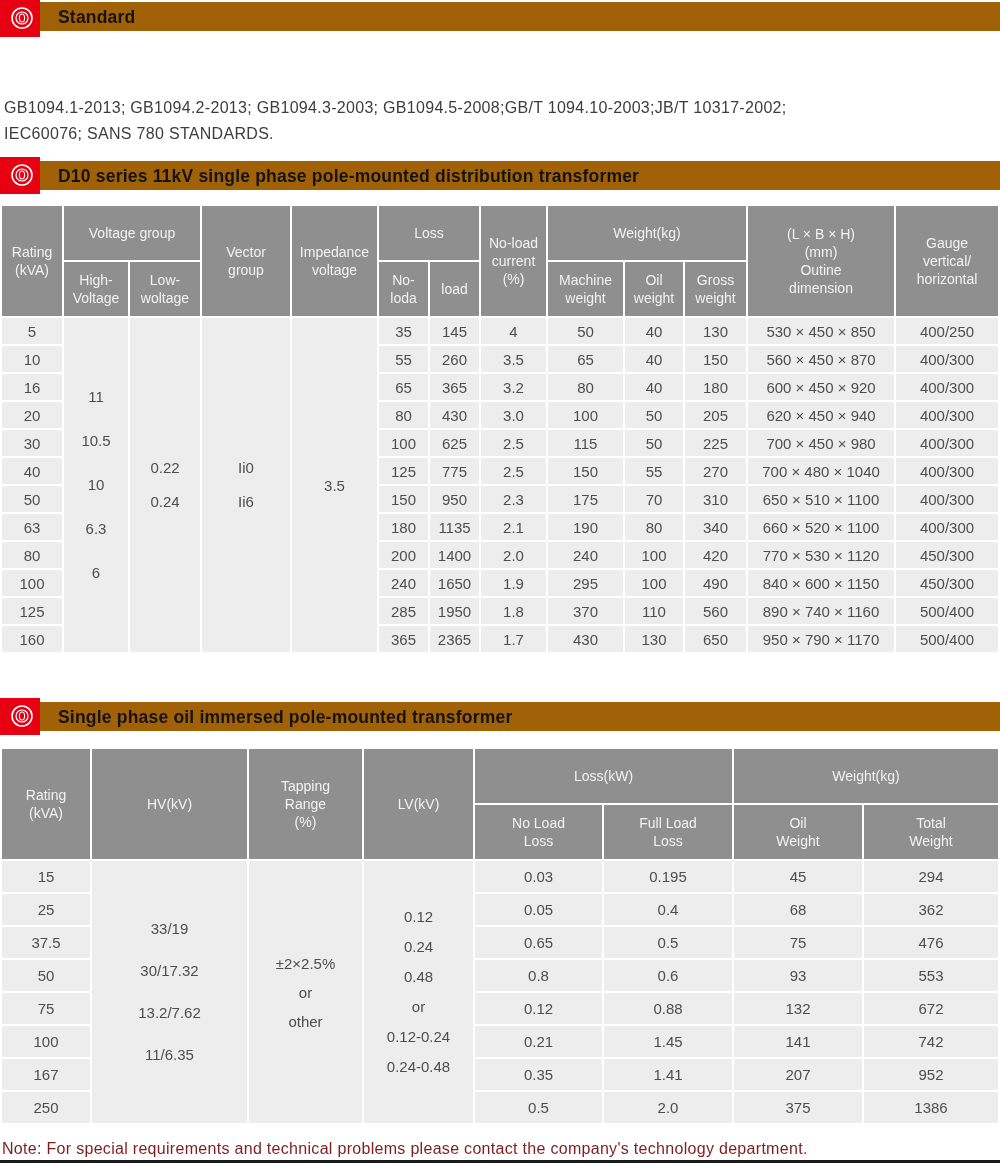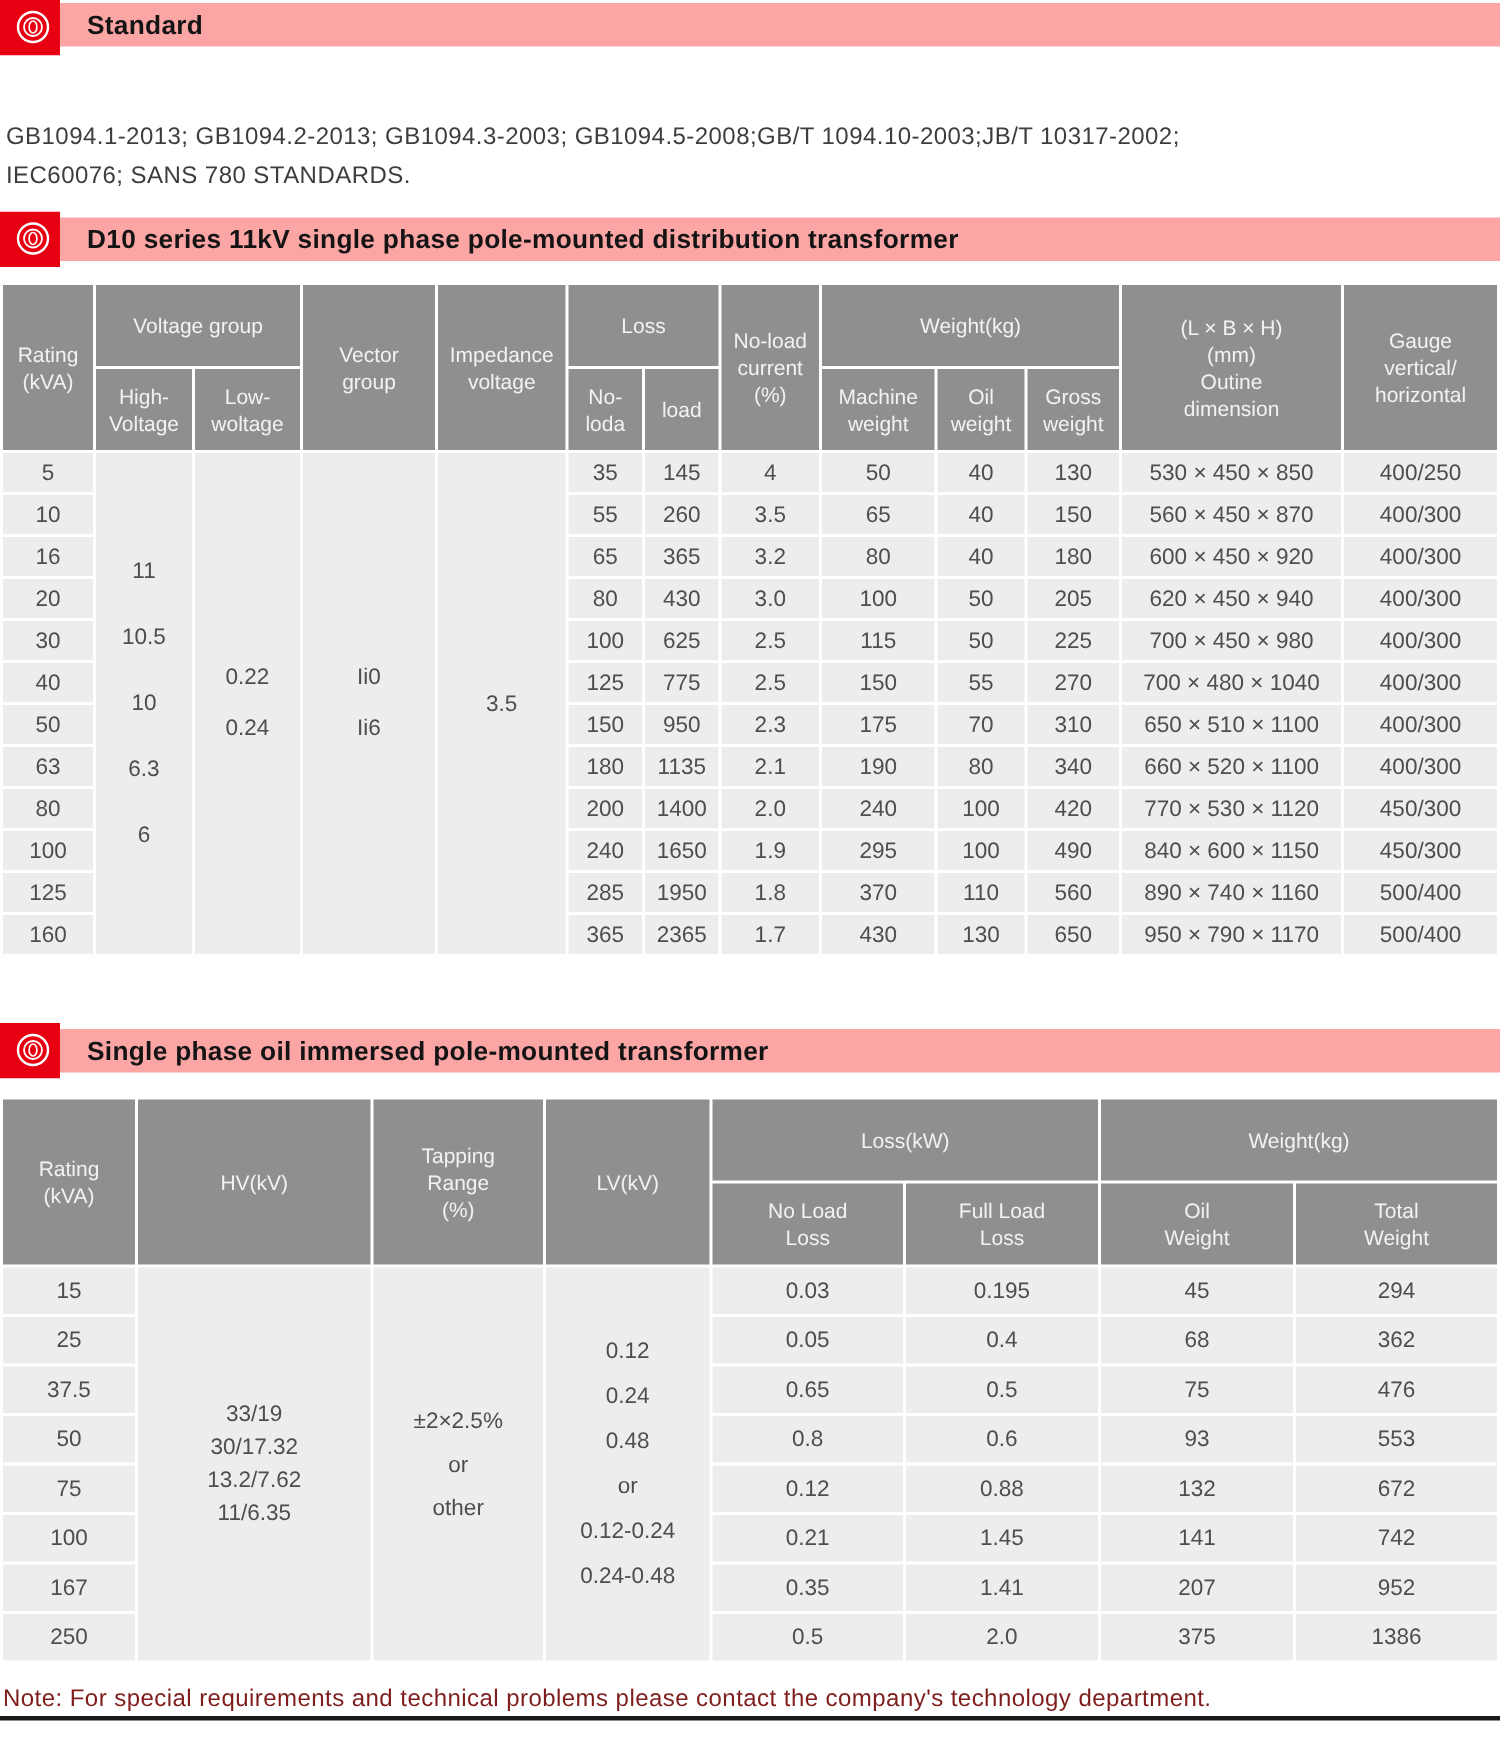--- a/index.html
+++ b/index.html
@@ -7,37 +7,37 @@
     position:relative;
     width:1000px;height:1167px;
     background:#ffffff;
     font-family:"Liberation Sans", sans-serif;
     overflow:hidden;
   }
   
   .section-bar{
     position:relative;
     height:29px;
-    background:#fca5a5;
+    background:#a16207;
   }
   .section-bar .brand{
     position:absolute;left:0;top:-4px;width:40px;height:37px;display:block;
   }
   .section-bar .bar-title{
     position:absolute;left:58px;top:50%;transform:translateY(-50%);
     font-size:17.5px;font-weight:bold;color:#141414;letter-spacing:0.2px;
     white-space:nowrap;
   }
   .bar-1{margin-top:2px;}
   .bar-1 .brand{top:-2px;}
   .bar-2{margin-top:14px;}
   .bar-3{margin-top:48px;padding-left:36px;}
   
   .standards{
-    margin:48px 0 0 4px;
+    margin:64px 0 0 4px;
     font-size:16px;line-height:26px;color:#3d3d3d;letter-spacing:0.3px;
   }
   
   table{
     border-collapse:separate;
     border-spacing:2px;
     table-layout:fixed;
     width:1000px;
   }
   .t1{margin-top:14px;}
@@ -60,21 +60,21 @@
     white-space:pre-line;
     padding:0;
   }
   .t1 thead tr{height:54px;}
   .t2 thead tr{height:54px;}
   .t1 tbody tr{height:26px;}
   .t2 tbody tr{height:31px;}
   
   .m-hv1{line-height:44px;}
   .m-2l{line-height:34px;margin-left:48px;}
-  .m-hv2{line-height:22px;}
+  .m-hv2{line-height:42px;}
   .m-tap{line-height:29px;}
   .m-lv2{line-height:30px;}
   
   .note{
     margin:15px 0 0 2px;
     font-size:16px;color:#7f1d1d;letter-spacing:0.3px;line-height:17px;
   }
   .bottom-rule{
     margin-top:3px;
     width:1000px;height:3px;background:#1a1a1a;

